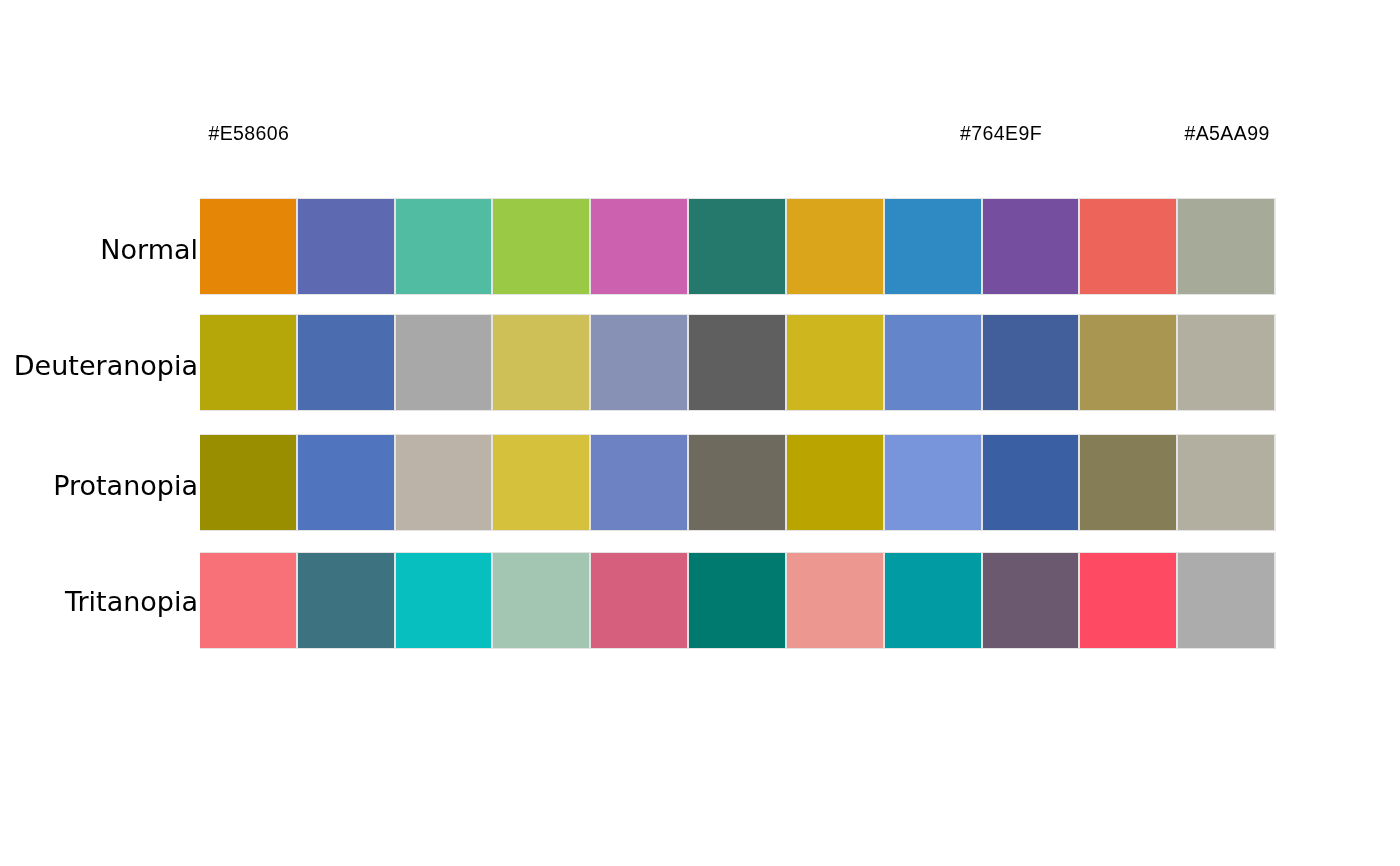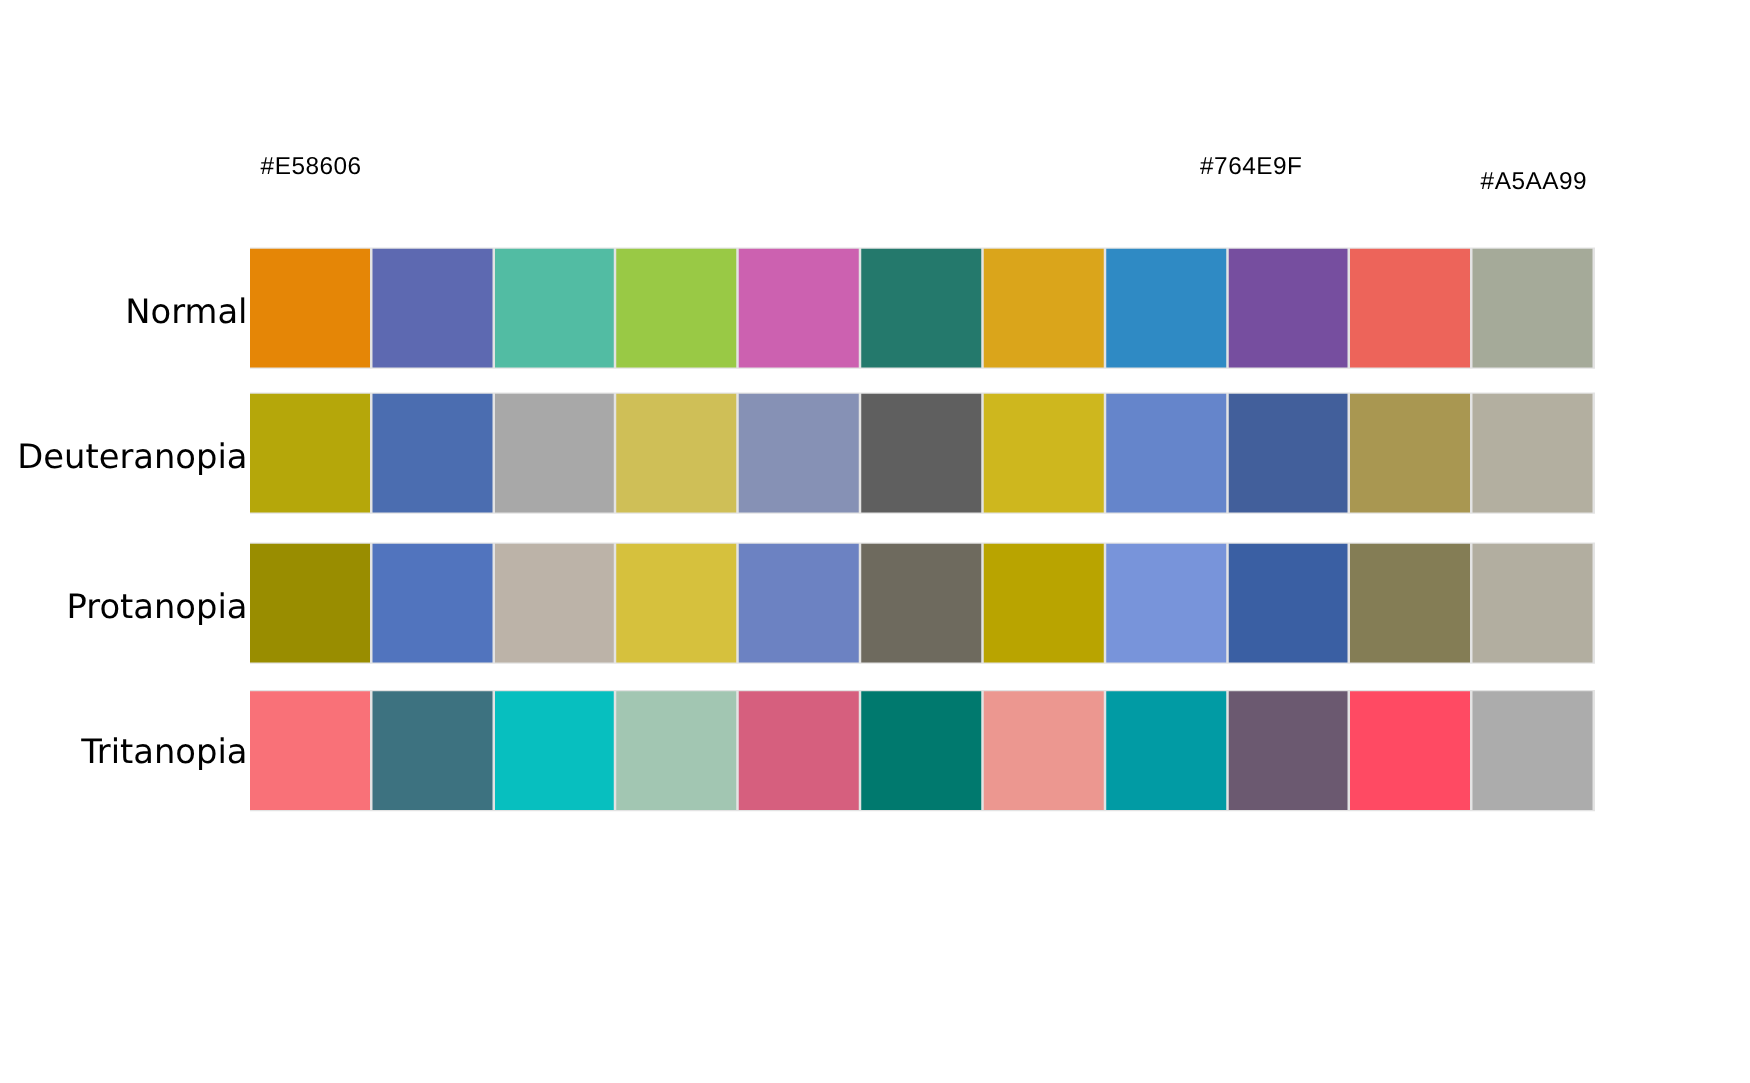--- a/index.html
+++ b/index.html
@@ -75,21 +75,21 @@
   }
 </style>
 </head>
 <body>
 
 <div id="figure">
 
   <div id="hex-label-row">
       <div class="hex-label" style="left: -51.0909px;">#E58606</div>
       <div class="hex-label" style="left: 701px;">#764E9F</div>
-      <div class="hex-label" style="left: 927.091px; margin-top: 12px;">#A5AA99</div>
+      <div class="hex-label" style="left: 927.091px;">#A5AA99</div>
     </div>
 
   <div id="rows-container">
       <div class="row-label" style="top: 233px;">Normal</div>
       <div class="strip" style="top: 198px; background: rgb(227, 227, 227);">
         <div class="swatch" style="left: 0px; width: 96px; background: rgb(229, 134, 6);"></div>
         <div class="swatch" style="left: 98px; width: 96px; background: rgb(93, 105, 177);"></div>
         <div class="swatch" style="left: 196px; width: 95px; background: rgb(82, 188, 163);"></div>
         <div class="swatch" style="left: 293px; width: 96px; background: rgb(153, 201, 69);"></div>
         <div class="swatch" style="left: 391px; width: 96px; background: rgb(204, 97, 176);"></div>

